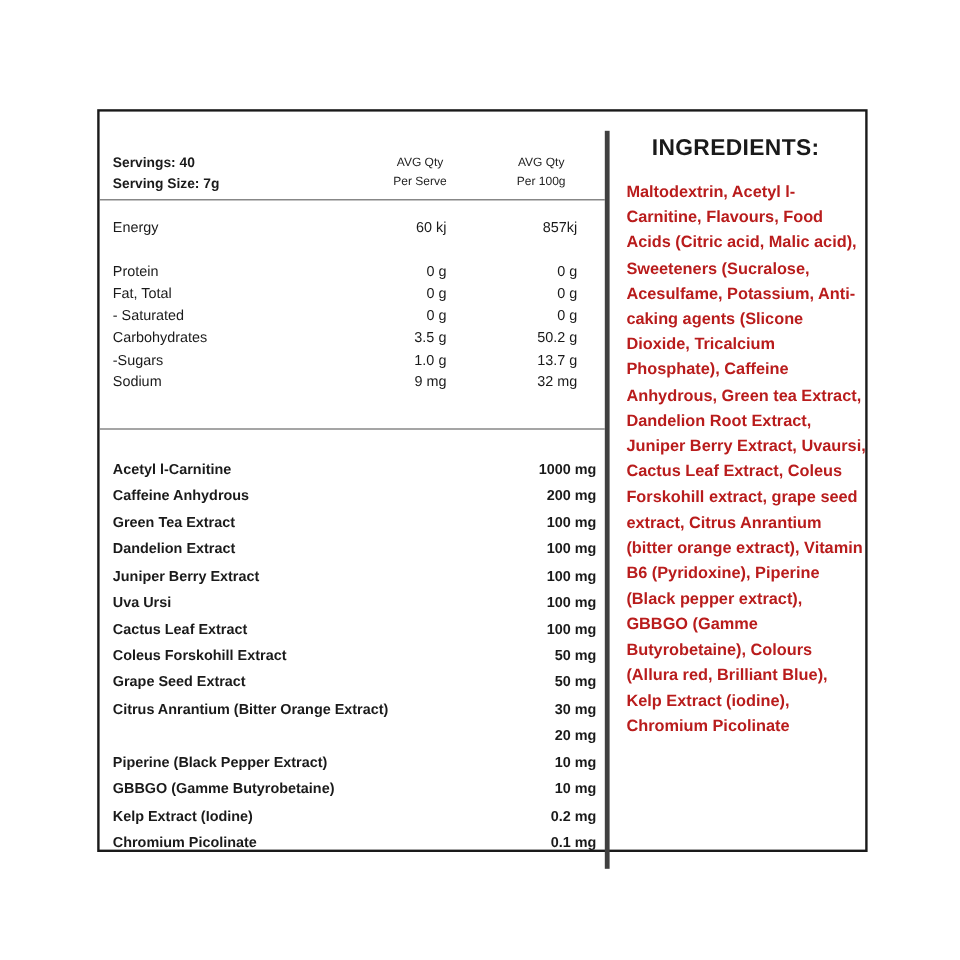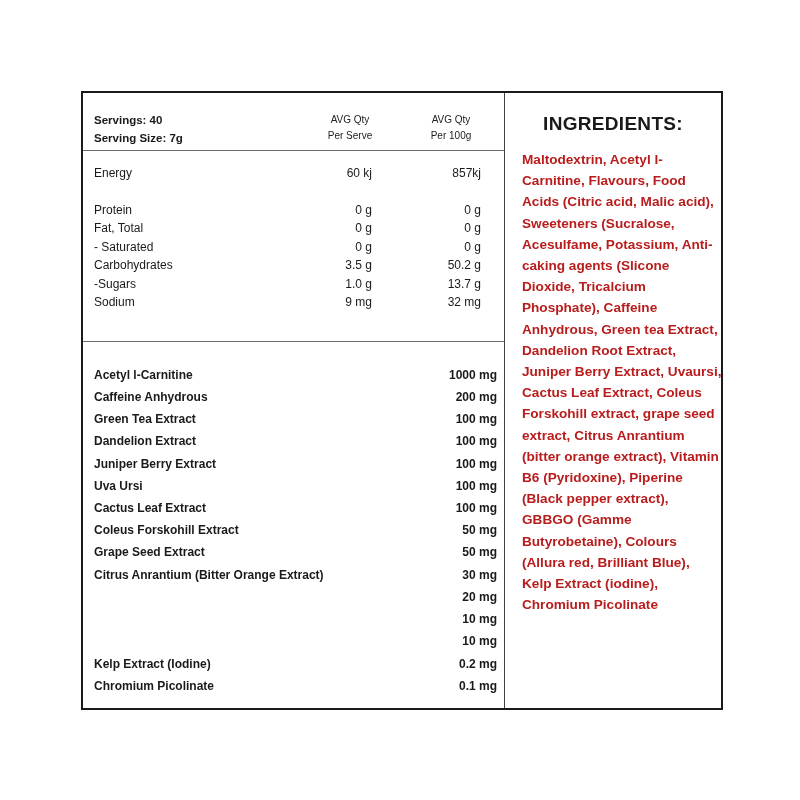--- a/index.html
+++ b/index.html
@@ -7,22 +7,22 @@
     width: 800px; height: 800px; background: #ffffff;
     position: relative; overflow: hidden;
     font-family: "Liberation Sans", sans-serif; color: #1a1a1a;
   }
   .panel {
     position: absolute; left: 81px; top: 91px;
     width: 638px; height: 615px;
     border: 2px solid #1a1a1a;
   }
   .left {
-    position: absolute; left: 0; top: 0; width: 421px; height: 100%;
-    border-right: 1px solid #404040;
+    position: absolute; left: 0; top: 16px; width: 421px; height: 100%;
+    border-right: 4px solid #404040;
   }
   .right {
     position: absolute; left: 422px; top: 0; right: 0; height: 100%;
   }
   .hdr {
     position: absolute; left: 0; top: 0; width: 100%; height: 57px;
     border-bottom: 1px solid #6a6a6a;
   }
   .hdr .srv { position: absolute; left: 11px; top: 18px; font-weight: bold; font-size: 11.5px; line-height: 18px; }
   .hdr .col { position: absolute; top: 19px; font-size: 10px; line-height: 16px; text-align: center; color: #222; }
@@ -145,23 +145,25 @@
           <span class="amt">50 mg</span>
         </div>
       <div class="arow" style="top:223px">
           <span class="lbl">Citrus Anrantium (Bitter Orange Extract)</span>
           <span class="amt">30 mg</span>
         </div>
       <div class="arow" style="top:245px">
           <span class="amt">20 mg</span>
         </div>
       <div class="arow" style="top:267px">
+          <span class="lbl">Piperine (Black Pepper Extract)</span>
           <span class="amt">10 mg</span>
         </div>
       <div class="arow" style="top:289px">
+          <span class="lbl">GBBGO (Gamme Butyrobetaine)</span>
           <span class="amt">10 mg</span>
         </div>
       <div class="arow" style="top:312px">
           <span class="lbl">Kelp Extract (Iodine)</span>
           <span class="amt">0.2 mg</span>
         </div>
       <div class="arow" style="top:334px">
           <span class="lbl">Chromium Picolinate</span>
           <span class="amt">0.1 mg</span>
         </div>

